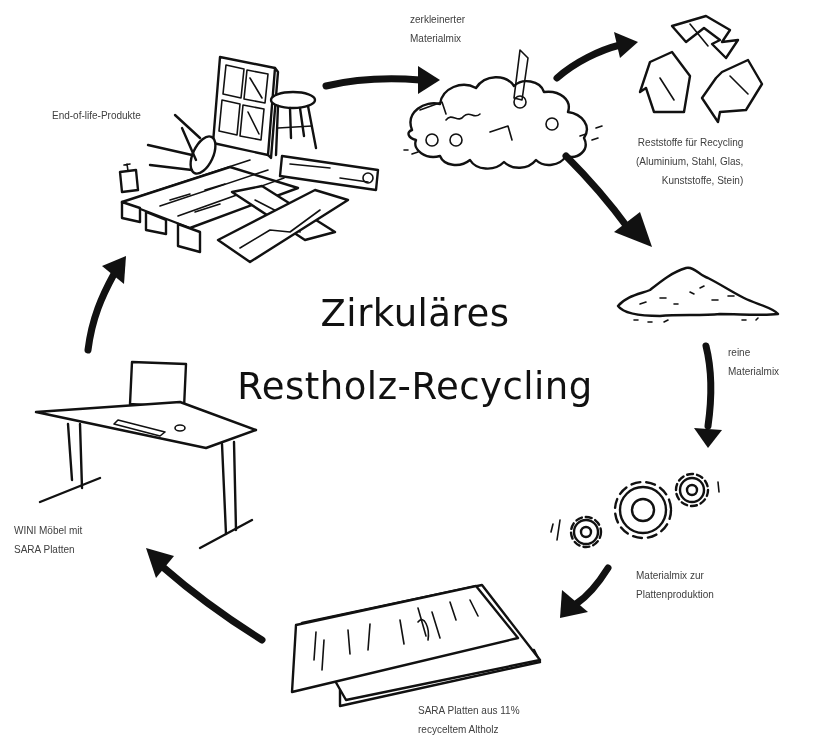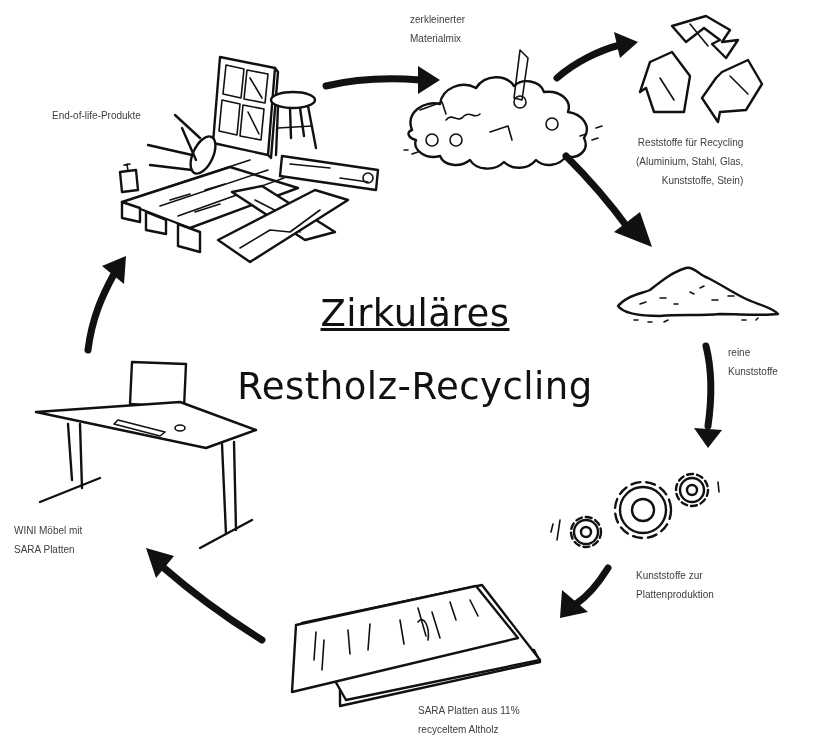--- a/index.html
+++ b/index.html
@@ -158,29 +158,29 @@
       <path class="arrow" d="M262 640 C230 620 196 596 164 568"></path>
       <path class="head" d="M146 548 L174 556 L156 578 Z"></path>
     </g>
     <g>
       <path class="arrow" d="M88 350 C92 318 102 296 114 274"></path>
       <path class="head" d="M102 266 L126 256 L124 284 Z"></path>
     </g>
   </g>
 </svg>
 
-<div class="title" style="top:292px;text-decoration:underline;">Zirkuläres</div>
+<div class="title" style="top:292px;">Zirkuläres</div>
 <div class="title" style="top:340px;margin-top:25px;">Restholz-Recycling</div>
 
 <div class="lbl" style="left:4px; top:106px;margin-left:48px;">End-of-life-Produkte</div>
 <div class="lbl" style="left:410px; top:10px;">zerkleinerter
 Materialmix</div>
 <div class="lbl" style="left:636px; top:133px;text-align:right;">Reststoffe für Recycling
 (Aluminium, Stahl, Glas,
 Kunststoffe, Stein)</div>
 <div class="lbl" style="left:728px; top:343px;">reine
-Kunststoffe</div>
-<div class="lbl" style="left:636px; top:566px;">Kunststoffe zur
+Materialmix</div>
+<div class="lbl" style="left:636px; top:566px;">Materialmix zur
 Plattenproduktion</div>
 <div class="lbl" style="left:418px; top:701px;">SARA Platten aus 11%
 recyceltem Altholz</div>
 <div class="lbl" style="left:14px; top:521px;">WINI Möbel mit
 SARA Platten</div>
 
 </body></html>

